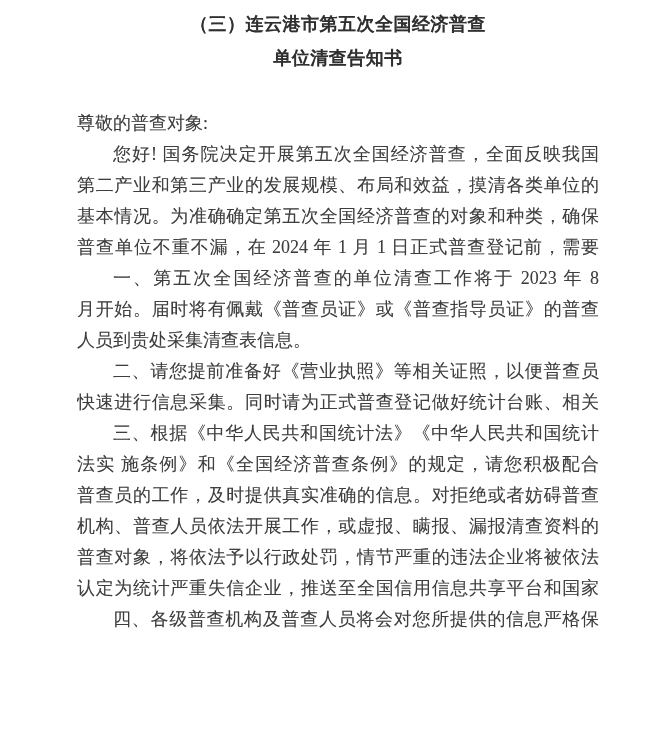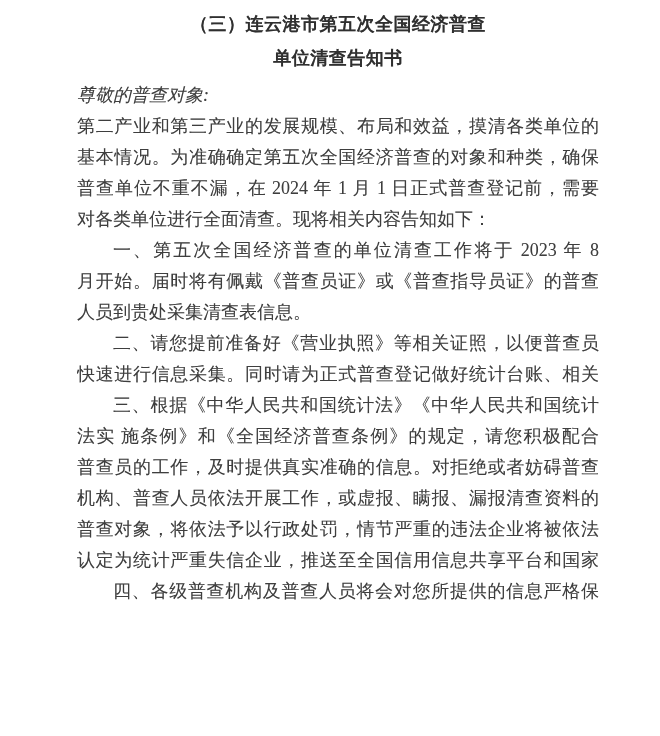--- a/index.html
+++ b/index.html
@@ -27,26 +27,25 @@
     text-align: center;
     font-family: "Liberation Sans", "DejaVu Sans", sans-serif;
     font-weight: 700;
     font-size: 18px;
     line-height: 34px;
     color: #2f2f2f;
     letter-spacing: 0.5px;
     text-shadow: 0 0 0.5px rgba(47,47,47,0.4);
   }
   .salutation {
-    margin-top: 5px;
+    margin-top: 33px;
     font-size: 18px;
     line-height: 31px;
     height: 31px;
     text-shadow: 0 0 0.5px rgba(62,62,62,0.3);
-    font-style: italic;
   }
   .body-text .line {
     font-size: 18px;
     line-height: 31px;
     height: 31px;
     overflow: hidden;
     text-align: justify;
     text-align-last: justify;
     text-justify: inter-character;
     text-shadow: 0 0 0.5px rgba(62,62,62,0.3);
@@ -66,24 +65,24 @@
 <body>
 
 <div class="page">
   <div class="content">
     <div class="title">
       <div>（三）连云港市第五次全国经济普查</div>
       <div>单位清查告知书</div>
     </div>
     <div class="salutation">尊敬的普查对象:</div>
     <div class="body-text" id="body-text">
+        <div class="line first">您好! 国务院决定开展第五次全国经济普查，全面反映我国</div>
         <div class="line">第二产业和第三产业的发展规模、布局和效益，摸清各类单位的</div>
         <div class="line">基本情况。为准确确定第五次全国经济普查的对象和种类，确保</div>
         <div class="line">普查单位不重不漏，在 2024 年 1 月 1 日正式普查登记前，需要</div>
-        <div class="line lastline">对各类单位进行全面清查。现将相关内容告知如下：</div>
         <div class="line first">一、第五次全国经济普查的单位清查工作将于 2023 年 8</div>
         <div class="line">月开始。届时将有佩戴《普查员证》或《普查指导员证》的普查</div>
         <div class="line lastline">人员到贵处采集清查表信息。</div>
         <div class="line first">二、请您提前准备好《营业执照》等相关证照，以便普查员</div>
         <div class="line">快速进行信息采集。同时请为正式普查登记做好统计台账、相关</div>
         <div class="line first">三、根据《中华人民共和国统计法》《中华人民共和国统计</div>
         <div class="line">法实 施条例》和《全国经济普查条例》的规定，请您积极配合</div>
         <div class="line">普查员的工作，及时提供真实准确的信息。对拒绝或者妨碍普查</div>
         <div class="line">机构、普查人员依法开展工作，或虚报、瞒报、漏报清查资料的</div>
         <div class="line">普查对象，将依法予以行政处罚，情节严重的违法企业将被依法</div>

